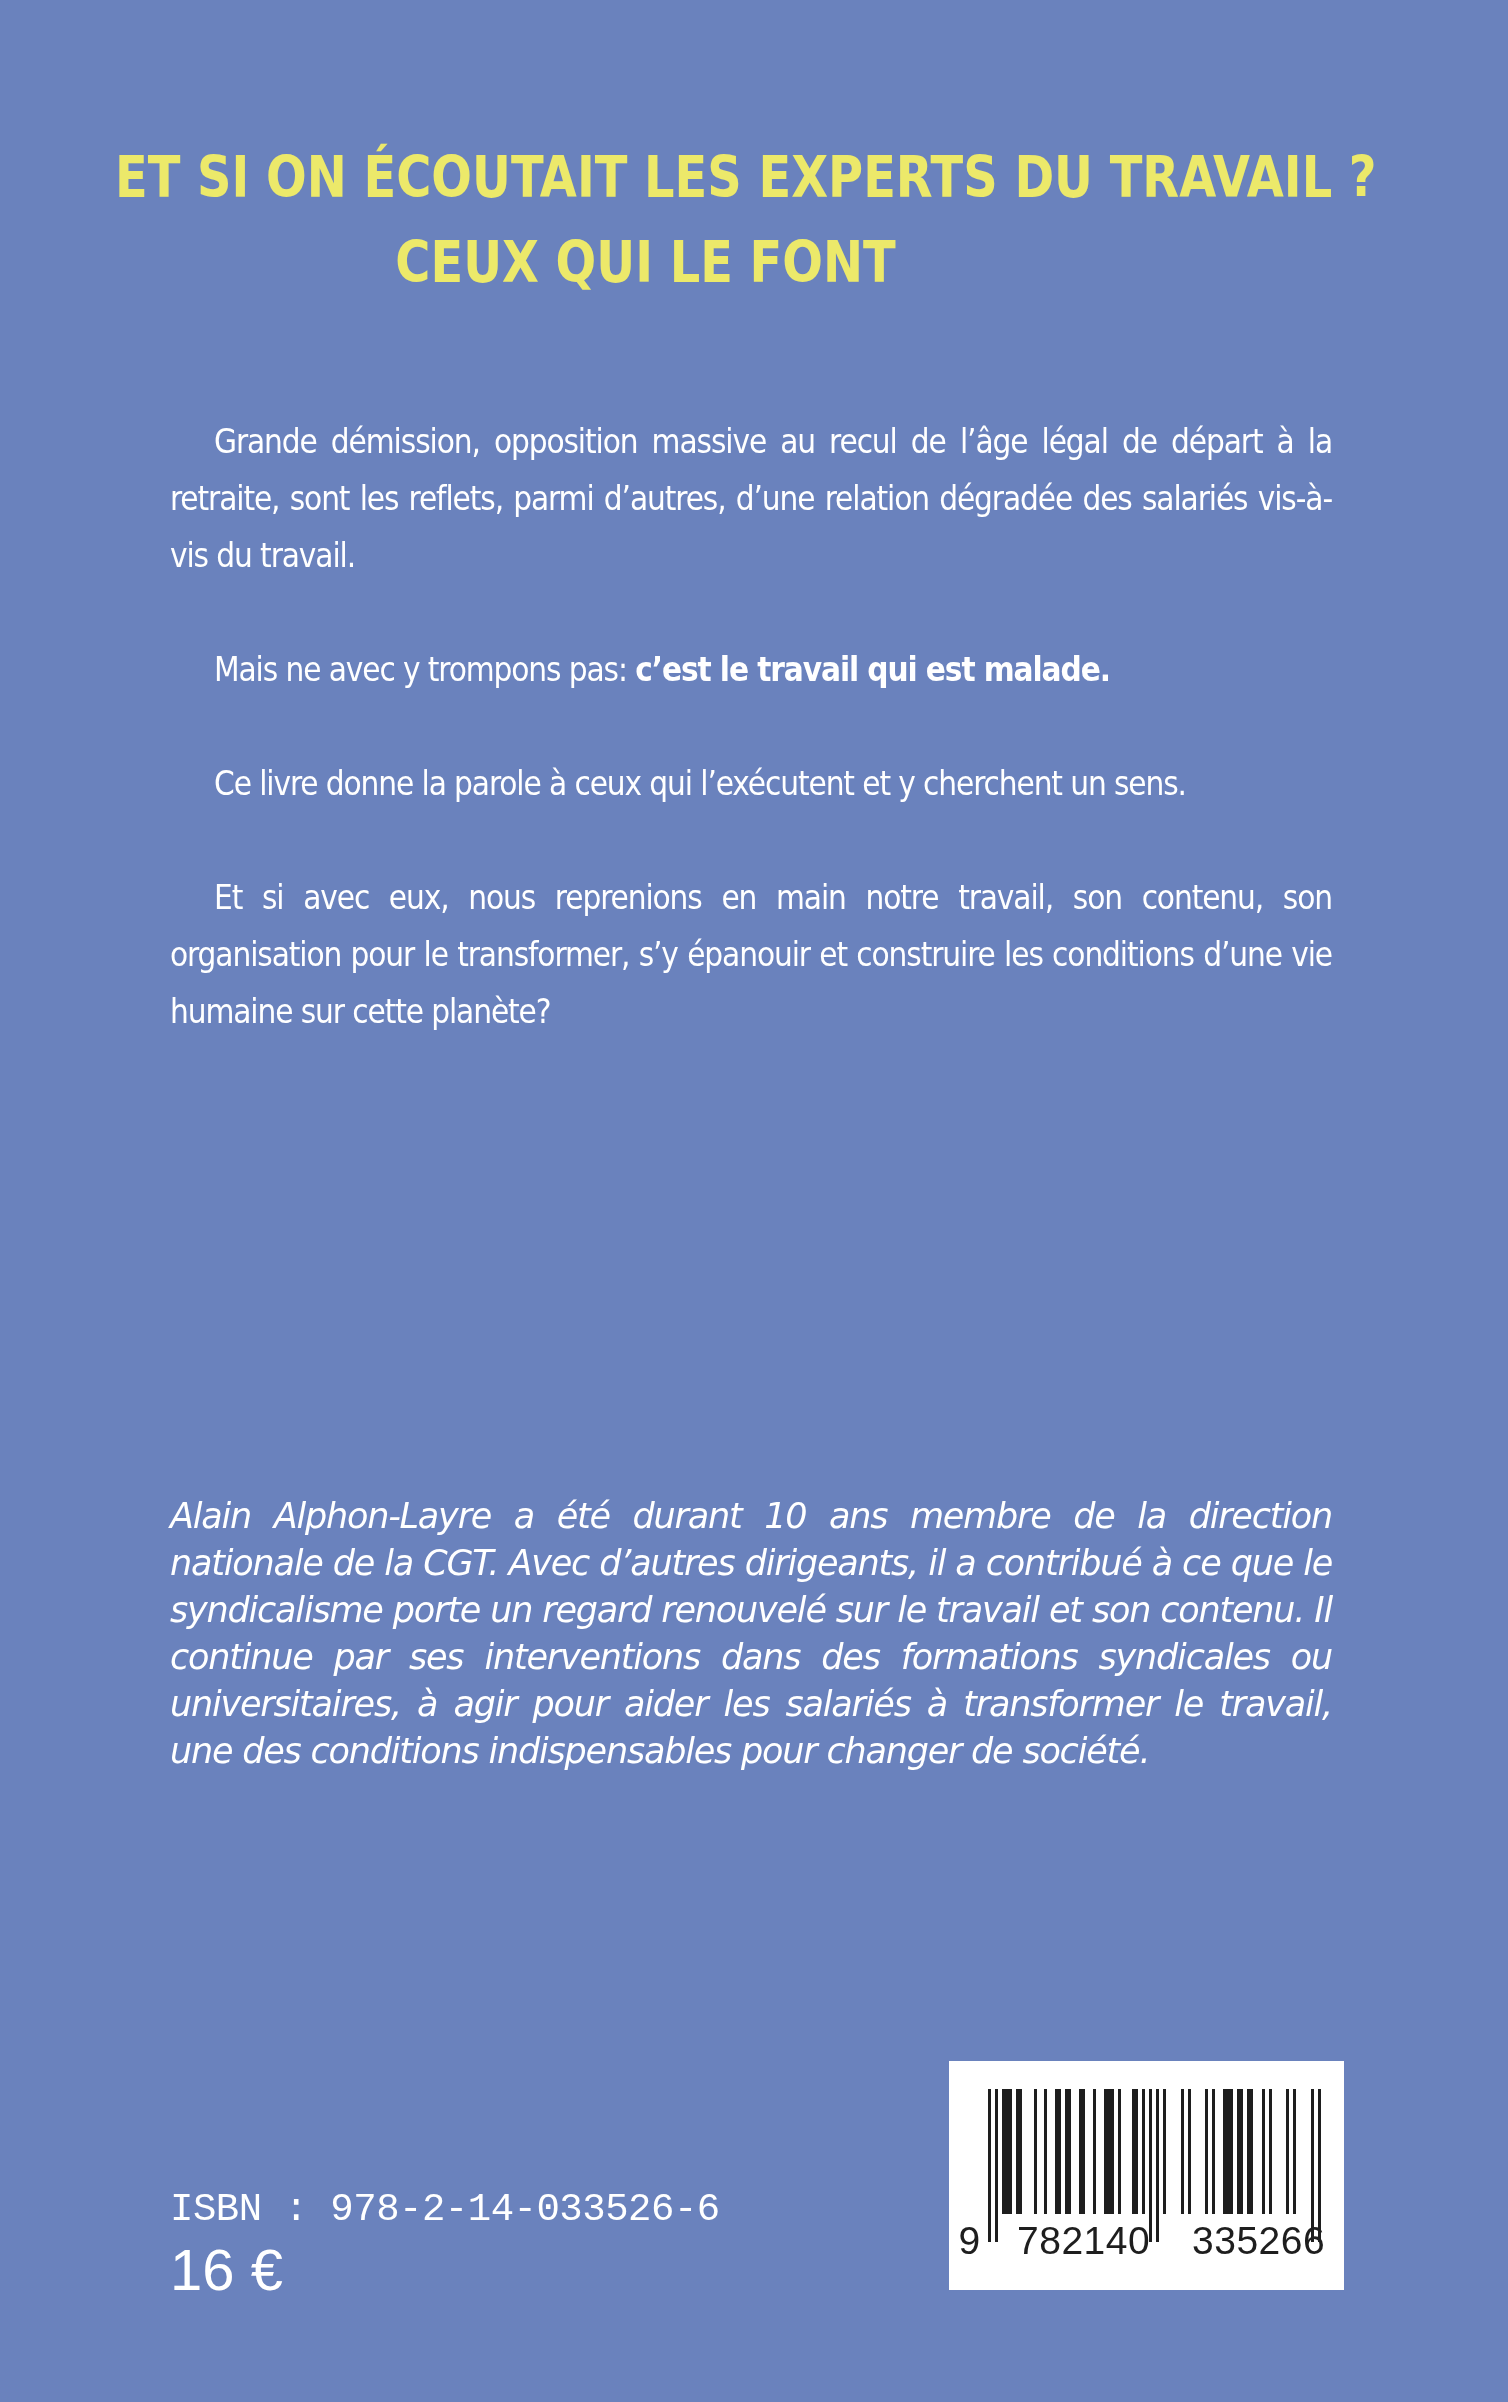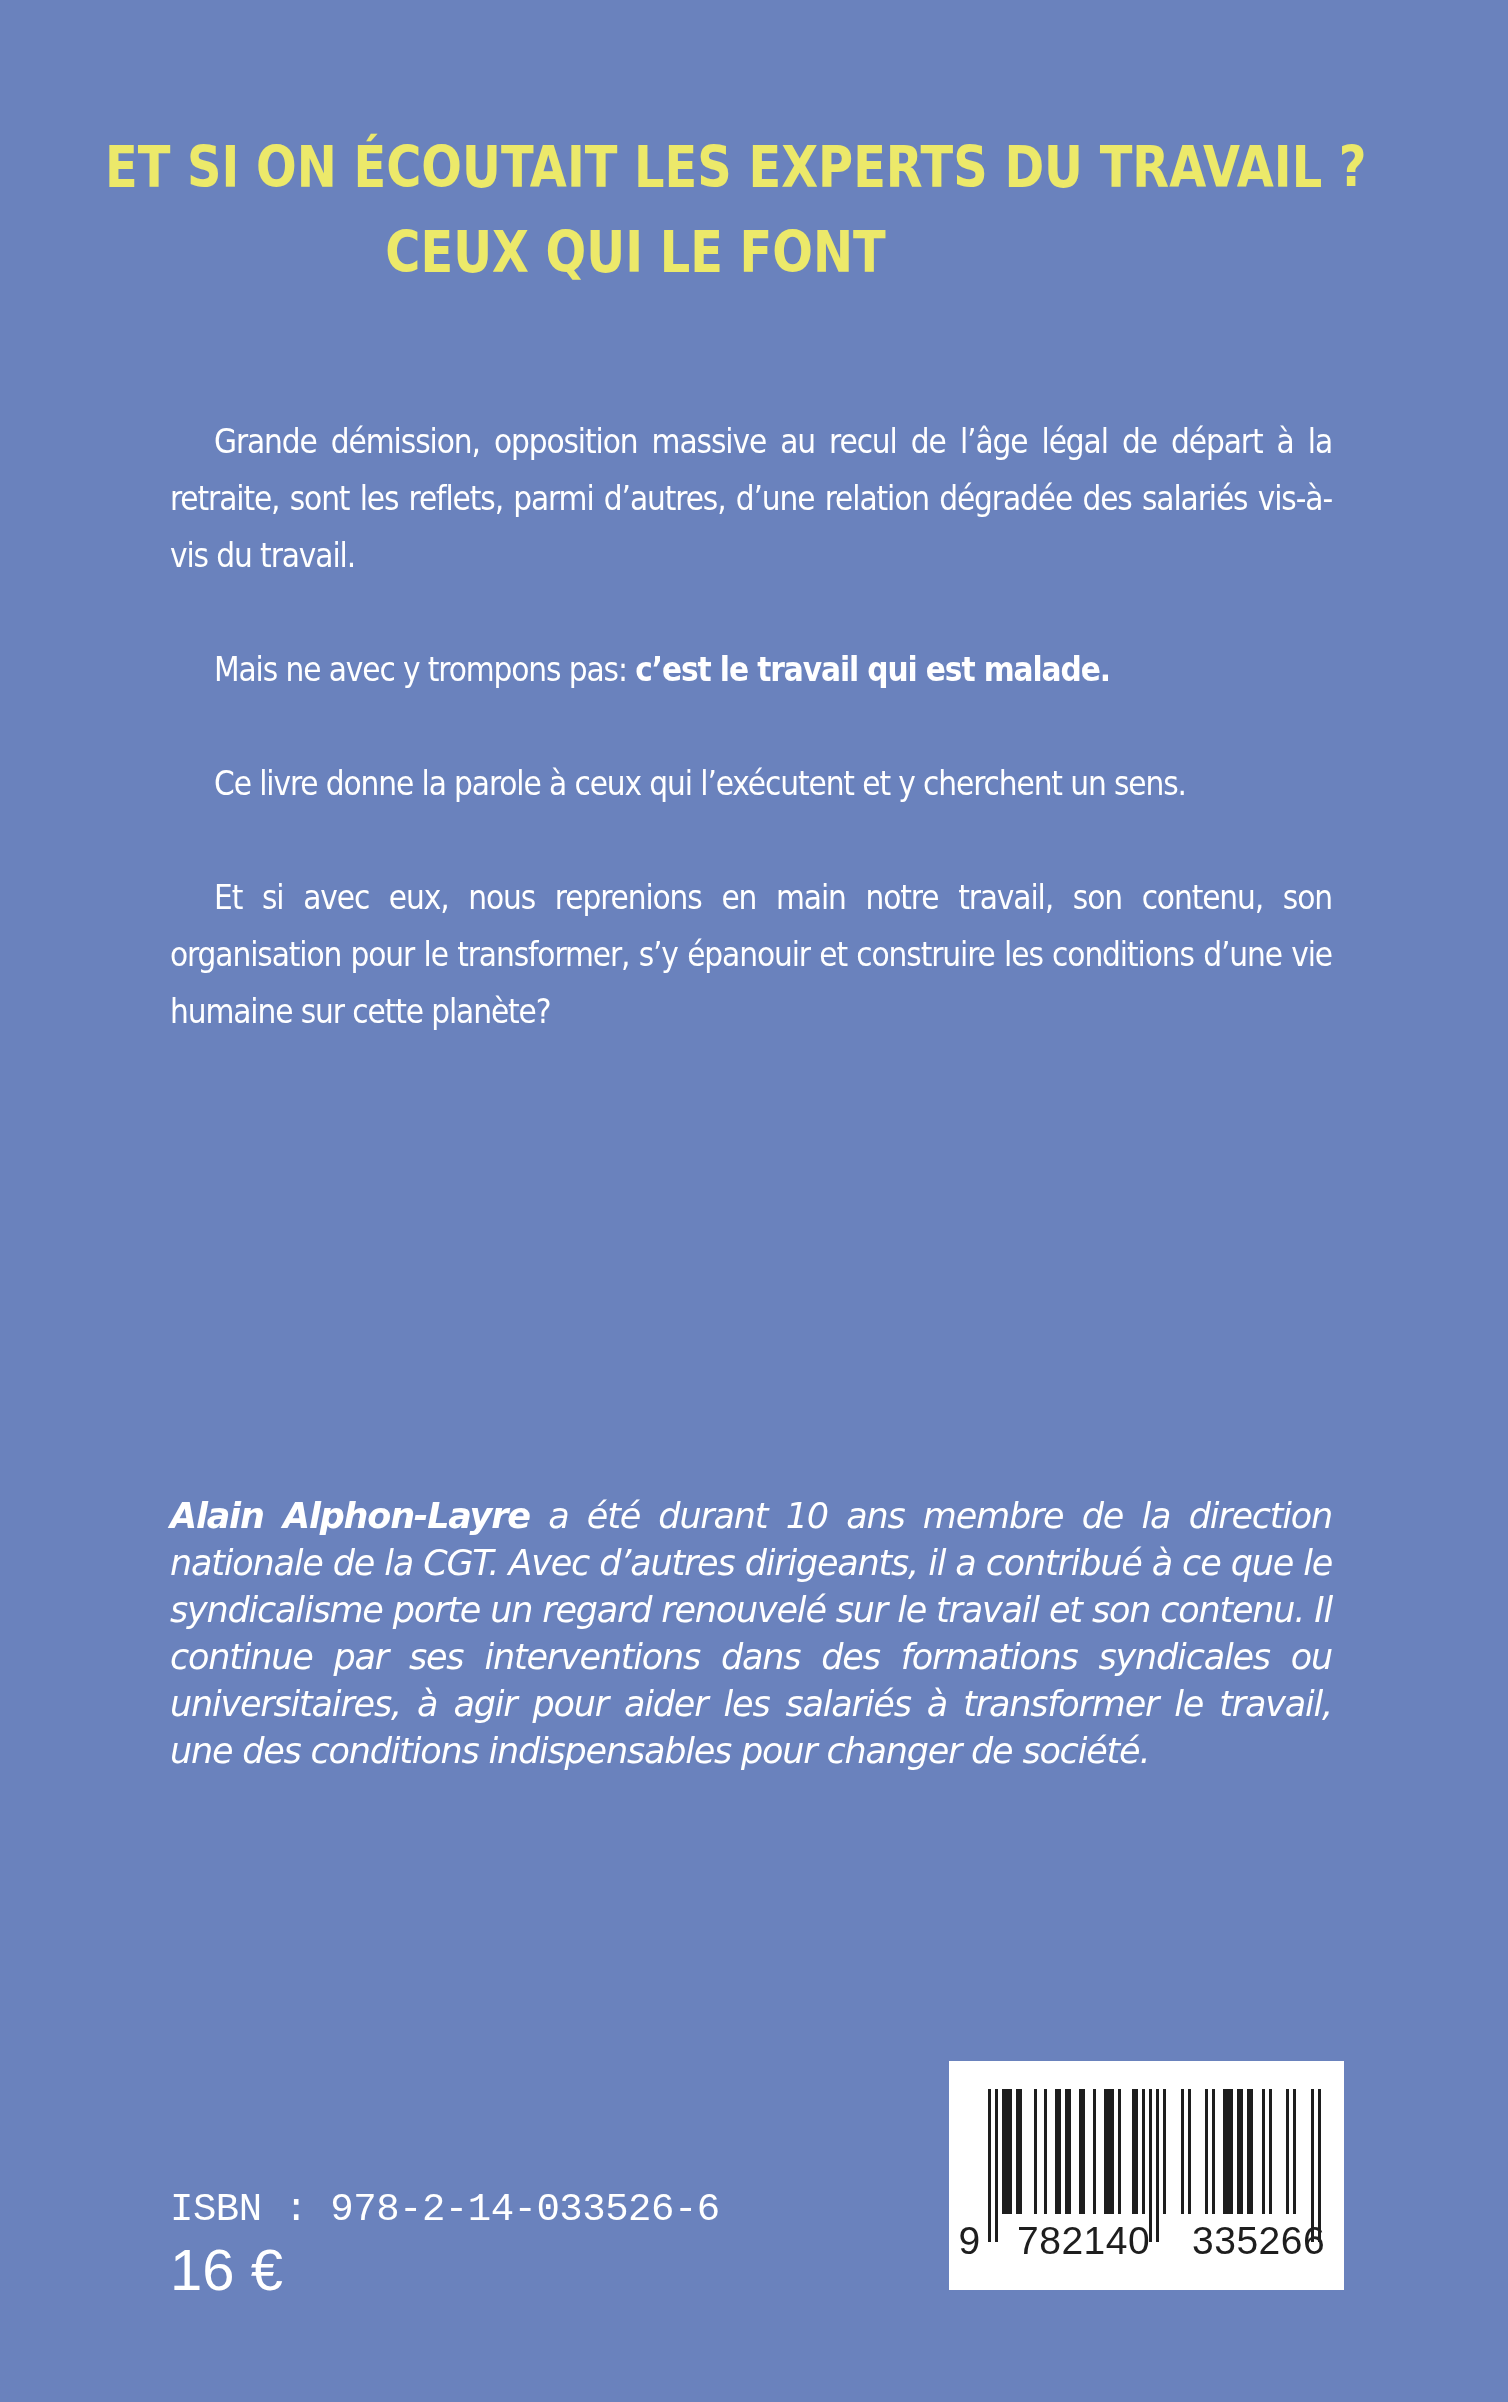--- a/index.html
+++ b/index.html
@@ -14,21 +14,21 @@
   }
   .title {
     position: absolute;
     left: 0; width: 1263px;
     text-align: center;
     color: #ece96a;
     font-family: "DejaVu Sans", sans-serif;
     font-weight: bold;
     font-size: 57px;
     line-height: 85px;
-    margin: 4px;
+    margin: 14px;
     white-space: nowrap;
   }
   .title .ln { display: block; transform-origin: center; }
   .title .ln1 { transform: scaleX(0.84); }
   .title .ln2 { transform: scaleX(0.84); }
 
   .body-text {
     position: absolute;
     left: 170px;
     width: 1162px;
@@ -53,21 +53,21 @@
     width: 1162px;
     top: 1493px;
     font-family: "DejaVu Sans", sans-serif;
     font-style: italic;
     font-size: 35px;
     line-height: 47px;
     text-align: justify;
     margin: 0;
     letter-spacing: -1.2px;
   }
-  .bio b { font-weight: bold; }
+  .bio b { font-weight: normal; }
 
   .isbn {
     position: absolute;
     left: 170px;
     top: 2188px;
     font-family: Liberation Mono, monospace;
     font-size: 39px;
     line-height: 44px;
     letter-spacing: -0.5px;
     white-space: nowrap;

